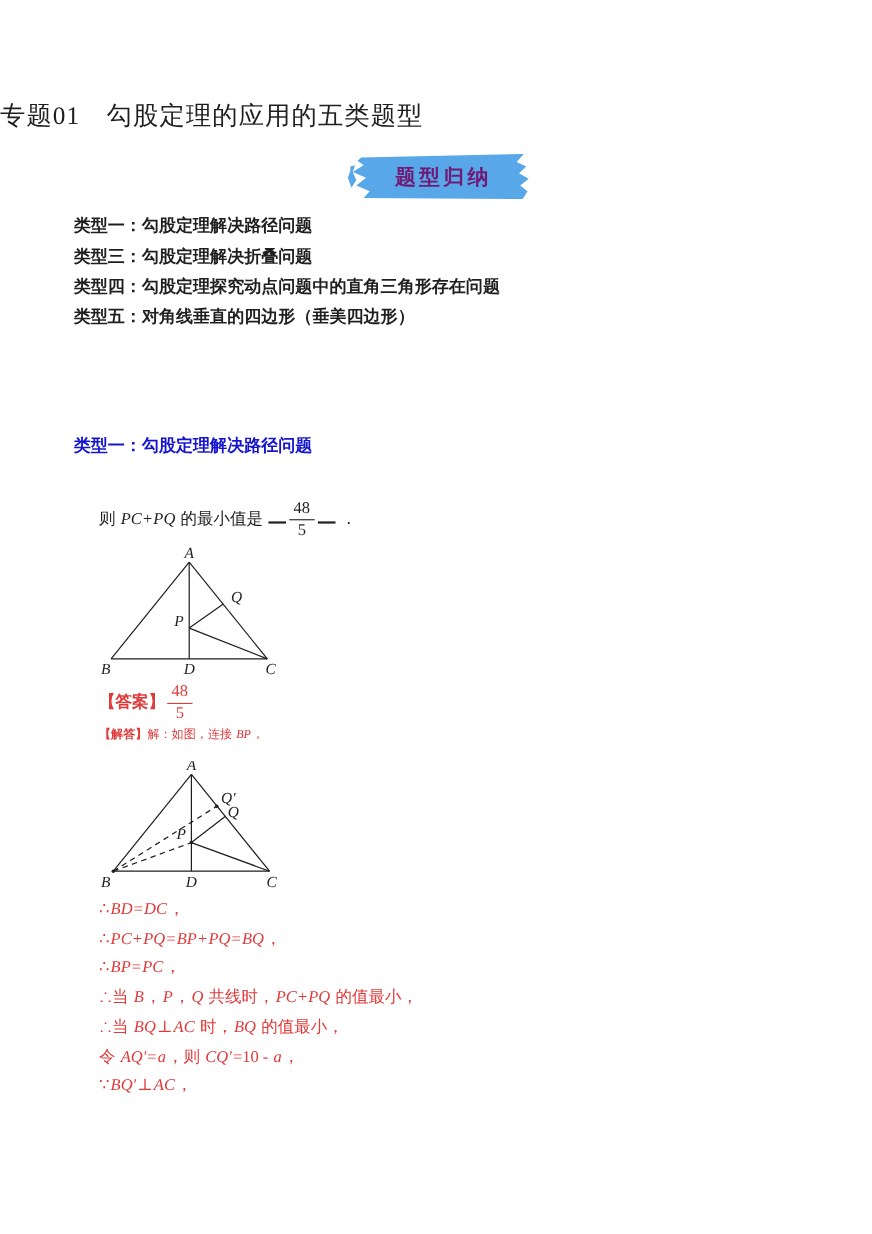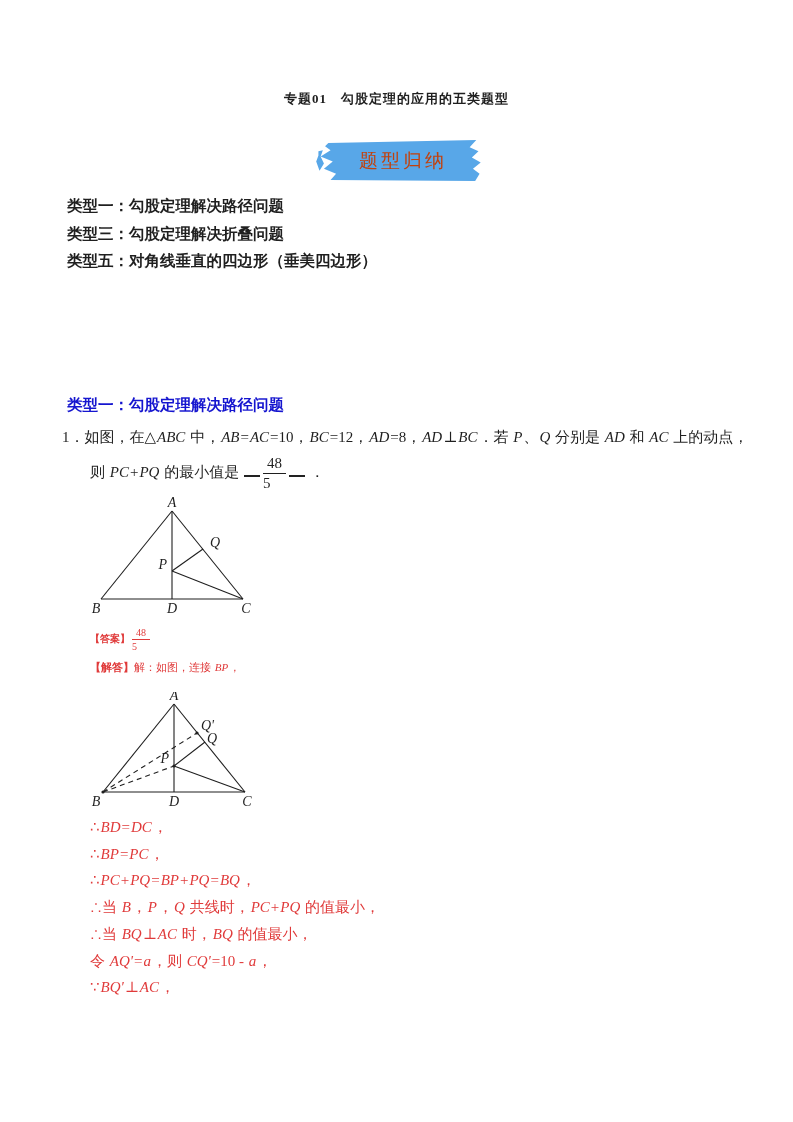--- a/index.html
+++ b/index.html
@@ -3,64 +3,64 @@
 <meta charset="utf-8">
 <style>
   html,body { margin:0; padding:0; background:#ffffff; }
   .page {
     position:relative; width:793px; height:1122px; background:#ffffff;
     font-family:"Liberation Serif","DejaVu Serif",serif; color:#1f1f1f;
     overflow:hidden;
   }
   .title {
     position:absolute; top:90px; left:0; width:100%;
-    text-align:center; font-size:13px; font-weight:bold; letter-spacing:1px;
+    font-size:23px; font-weight:normal; letter-spacing:1px;
     margin:0;
   }
   .banner { position:absolute; width:170px; height:43px; }
   .banner-1 { top:139px; left:314px; }
   .banner-2 { top:342px; left:313px; }
   .banner svg { position:absolute; left:0; top:0; width:100%; height:100%; }
   .banner .banner-text {
     position:absolute; left:0; top:0; right:0; bottom:0;
     display:flex; align-items:center; justify-content:center;
-    color:#c2410c; font-family:"Liberation Sans","DejaVu Sans",sans-serif;
-    font-weight:normal; font-size:19px; letter-spacing:3px; padding-left:8px;
+    color:#701a75; font-family:"Liberation Sans","DejaVu Sans",sans-serif;
+    font-weight:bold; font-size:19px; letter-spacing:3px; padding-left:8px;
   }
   .type-list {
     position:absolute; top:192px; left:67px; margin:0; padding:0;
     list-style:none; font-weight:bold; font-size:15.5px; line-height:27.7px;
   }
   .heading {
     position:absolute; top:395px; left:67px;
     color:#1515cf; font-weight:bold; font-size:15.5px;
   }
   .problem-line1 {
     position:absolute; top:428px; left:62px; width:700px; font-size:15px;
   }
   .problem-line2 {
     position:absolute; top:450px; left:90px; font-size:15px; line-height:44px;
   }
-  .frac { display:inline-block; vertical-align:middle; line-height:1.15; margin:0 2px; }
+  .frac { display:inline-block; vertical-align:middle; text-align:center; line-height:1.15; margin:0 2px; }
   .frac .fnum { display:block; padding:0 4px 1px; border-bottom:1px solid currentColor; }
   .frac .fden { display:block; padding-top:1px; }
   .blank-seg { display:inline-block; width:16px; height:2px; border-bottom:2px solid #222; margin:0 1px; }
   .fig { position:absolute; }
   .fig-1 { top:497px; left:88px; }
   .fig-2 { top:692px; left:86px; }
   .fig svg line, .fig svg path { stroke:#1f1f1f; stroke-width:1.1; fill:none; }
   .fig svg .dashed { stroke-dasharray:5 4; }
   .fig svg text {
     font-family:"Liberation Serif","DejaVu Serif",serif;
     font-style:italic; font-size:14px; fill:#1f1f1f; stroke:none;
   }
   .fig svg circle { fill:#1f1f1f; stroke:none; }
   .red { color:#e03a3a; }
   .answer-row {
-    position:absolute; top:618px; left:90px; font-size:10px; line-height:42px;
+    position:absolute; top:618px; left:90px; font-size:15px; line-height:42px;
   }
   .bold-label { font-weight:bold; }
   .solution-intro {
     position:absolute; top:660px; left:90px; font-size:11px;
   }
   .solution-lines {
     position:absolute; top:814px; left:90px; font-size:15px; line-height:26.7px;
   }
   i { font-style:italic; padding:0 1px; }
 </style>
@@ -75,29 +75,27 @@
     <svg viewBox="0 0 154 42" preserveAspectRatio="none">
       <path d="M13 4 L147 1 L141 8 L149 12 L143 18 L151 23 L144 29 L150 34 L146 41 L15 40 L20 34 L9 29 L17 22 L6 17 L15 11 L10 7 Z" fill="#58a7e8"></path>
       <path d="M4 12 L8 11 L6 17 L9 24 L5 31 L2 22 L4 16 Z" fill="#58a7e8"></path>
     </svg>
     <span class="banner-text">题型归纳</span>
   </div>
 
   <ul class="type-list">
     <li>类型一：勾股定理解决路径问题</li>
     <li>类型三：勾股定理解决折叠问题</li>
+    <li>类型四：勾股定理探究动点问题中的直角三角形存在问题</li>
     <li>类型五：对角线垂直的四边形（垂美四边形）</li>
   </ul>
 
 
   <div class="heading">类型一：勾股定理解决路径问题</div>
 
-  <div class="problem-line1">
-    <span>1．</span><span>如图，在△<i>ABC</i> 中，<i>AB</i>=<i>AC</i>=10，<i>BC</i>=12，<i>AD</i>=8，<i>AD</i>⊥<i>BC</i>．若 <i>P</i>、<i>Q</i> 分别是 <i>AD</i> 和 <i>AC</i> 上的动点，</span>
-  </div>
 
   <div class="problem-line2">
     <span>则 <i>PC</i>+<i>PQ</i> 的最小值是 </span><span class="blank-seg"></span><span class="frac"><span class="fnum">48</span><span class="fden">5</span></span><span class="blank-seg"></span> <span>．</span>
   </div>
 
   <div class="fig fig-1">
     <svg width="185" height="120" viewBox="0 0 185 120">
       <line x1="84" y1="14" x2="13" y2="102"></line>
       <line x1="84" y1="14" x2="155" y2="102"></line>
       <line x1="13" y1="102" x2="155" y2="102"></line>
@@ -139,21 +137,21 @@
       <text x="88" y="114" text-anchor="middle">D</text>
       <text x="161" y="114" text-anchor="middle">C</text>
       <text x="115" y="38" text-anchor="start">Q'</text>
       <text x="121" y="51" text-anchor="start">Q</text>
       <text x="83" y="71" text-anchor="end">P</text>
     </svg>
   </div>
 
   <div class="solution-lines red">
     <div>∴<i>BD</i>=<i>DC</i>，</div>
+    <div>∴<i>PC</i>+<i>PQ</i>=<i>BP</i>+<i>PQ</i>=<i>BQ</i>，</div>
     <div>∴<i>BP</i>=<i>PC</i>，</div>
-    <div>∴<i>PC</i>+<i>PQ</i>=<i>BP</i>+<i>PQ</i>=<i>BQ</i>，</div>
     <div>∴当 <i>B</i>，<i>P</i>，<i>Q</i> 共线时，<i>PC</i>+<i>PQ</i> 的值最小，</div>
     <div>∴当 <i>BQ</i>⊥<i>AC</i> 时，<i>BQ</i> 的值最小，</div>
     <div>令 <i>AQ'</i>=<i>a</i>，则 <i>CQ'</i>=10 - <i>a</i>，</div>
     <div>∵<i>BQ'</i>⊥<i>AC</i>，</div>
   </div>
 
 </div>
 
 </body></html>

